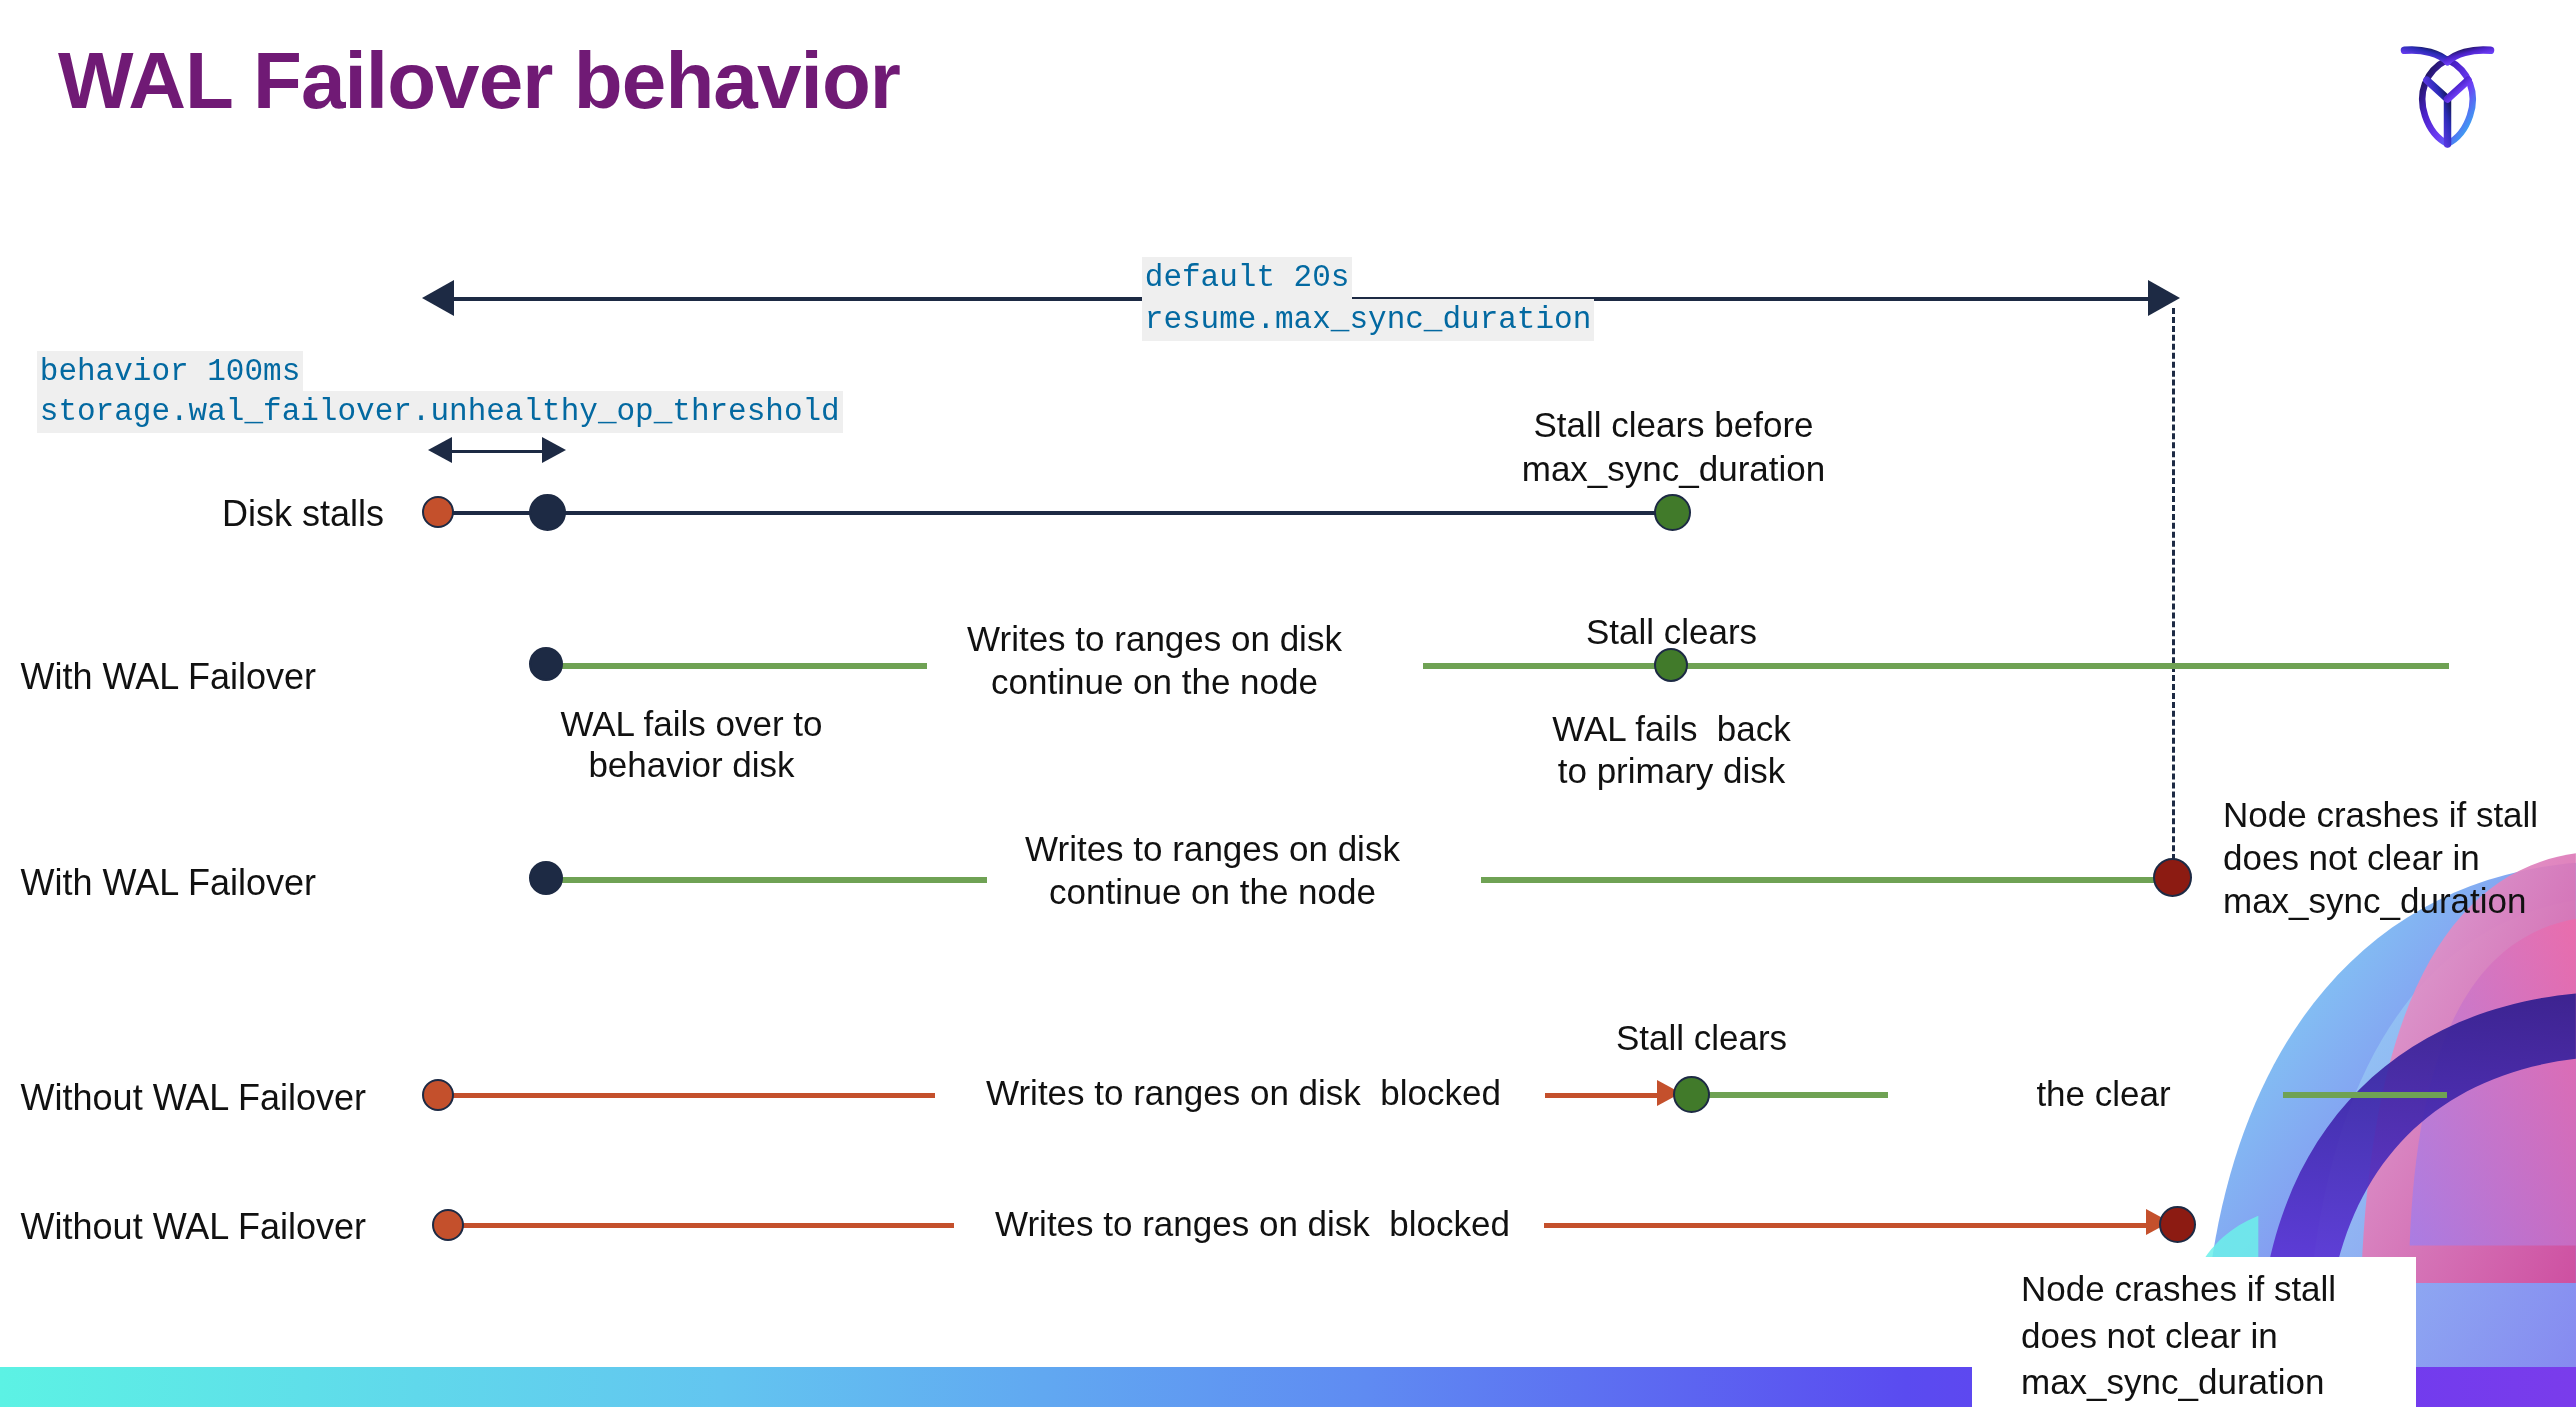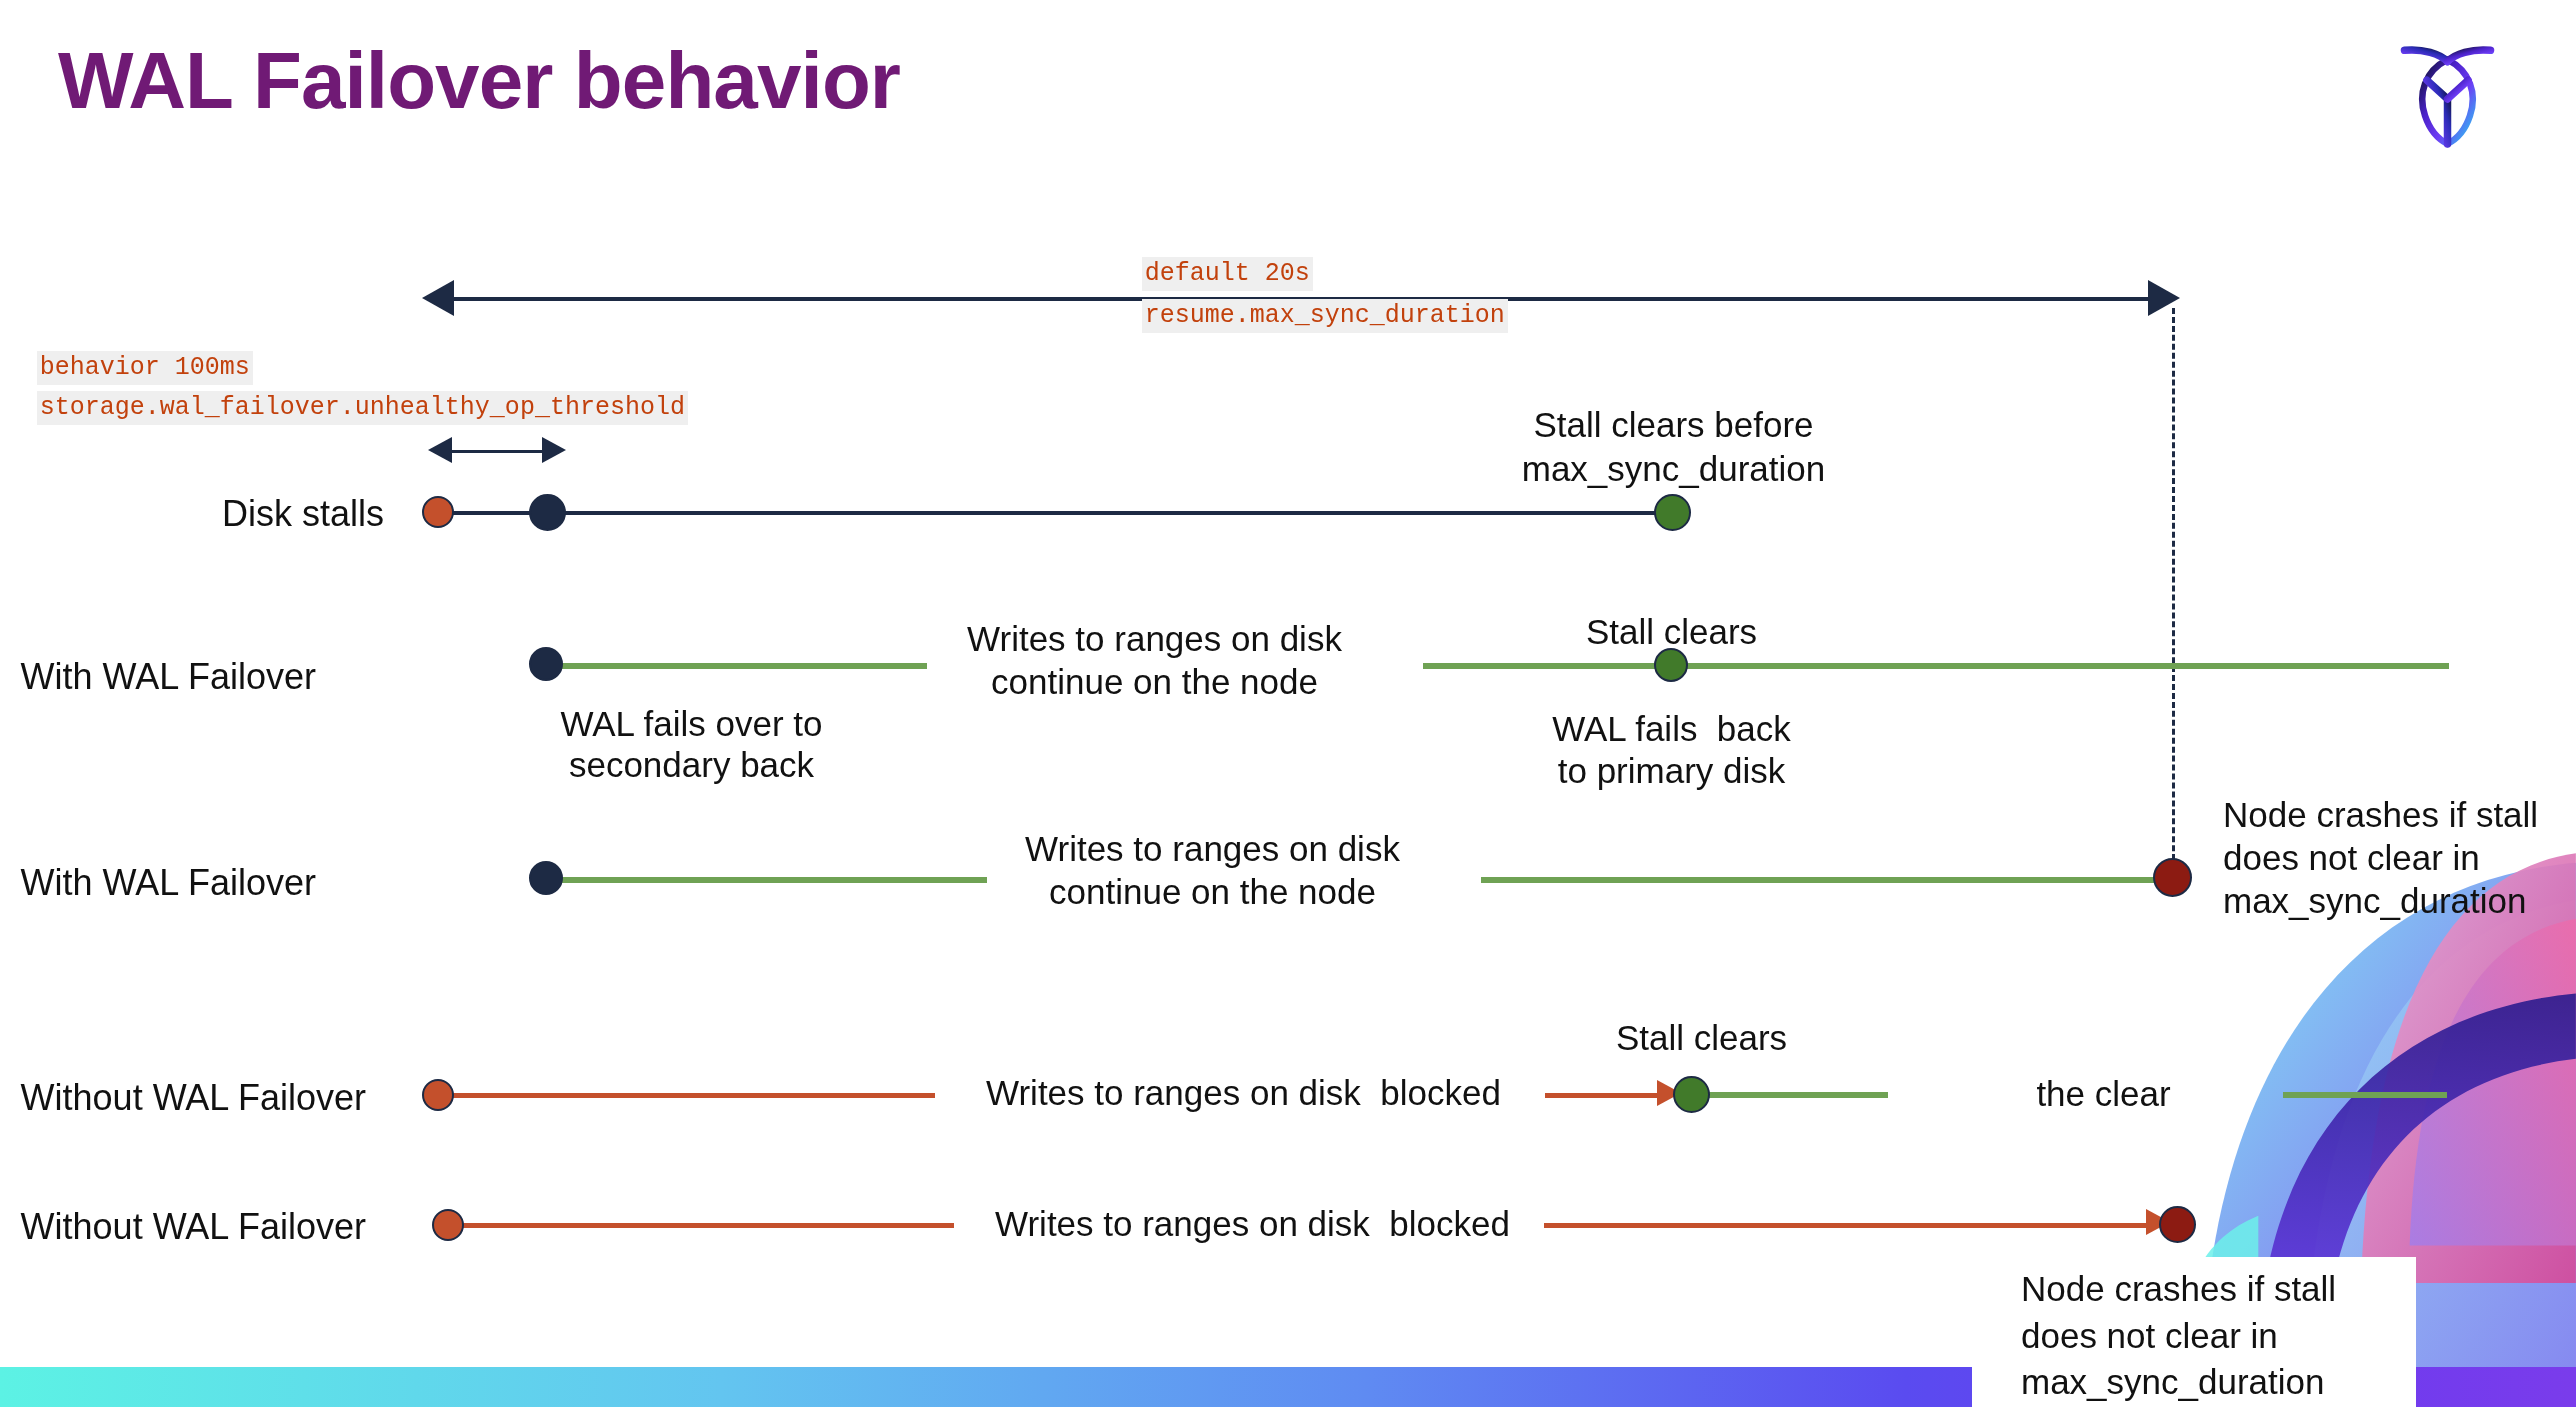--- a/index.html
+++ b/index.html
@@ -30,21 +30,21 @@
     background:linear-gradient(90deg,#5cf2e4 0%, #63c5f0 28%, #5f8bf2 53%, #5a4bf0 74%, #6b3bf0 88%, #7a3ceb 100%);
   }
 
   
   #diagram{position:absolute; inset:0;}
 
   
   .codechip{
     position:absolute;
     font-family:"Liberation Mono", monospace;
-    font-size:25px; color:#c2410c;
+    font-size:31px; color:#0369a1;
     background:#efefef; line-height:1.30;
     white-space:pre; padding:0.9px 2.8px;
   }
 
   
   .lbl{
     position:absolute; color:#111111;
     font-family:"Liberation Sans", sans-serif;
     font-size:35px; line-height:1.22; white-space:pre;
   }
@@ -177,21 +177,21 @@
     <div class="seg green" style="left:1423px; top:663px; width:1026px;"></div>
     <div class="dot navy" style="left:529px; top:647px; width:34px; height:34px;"></div>
     <div class="dot green" style="left:1654px; top:648px; width:34px; height:34px;"></div>
 
     <div class="lbl c" style="left:944px; top:618px; width:421px;">Writes to ranges on disk</div>
     <div class="lbl c" style="left:944px; top:661px; width:421px;">continue on the node</div>
 
     <div class="lbl c" style="left:1475px; top:611px; width:393px;">Stall clears</div>
 
     <div class="lbl c" style="left:481px; top:703px; width:421px;text-align:center;">WAL fails over to</div>
-    <div class="lbl c" style="left:481px; top:744px; width:421px;">secondary back</div>
+    <div class="lbl c" style="left:481px; top:744px; width:421px;">behavior disk</div>
 
     <div class="lbl c" style="left:1475px; top:708px; width:393px;">WAL fails  back</div>
     <div class="lbl c" style="left:1475px; top:750px; width:393px;">to primary disk</div>
 
     <div class="row-label" style="left:20.6px; top:862px;">With WAL Failover</div>
     <div class="seg green" style="left:548px; top:877px; width:439px;"></div>
     <div class="seg green" style="left:1481px; top:877px; width:692px;"></div>
     <div class="dot navy" style="left:529px; top:861px; width:34px; height:34px;"></div>
     <div class="dot darkred" style="left:2153px; top:858px; width:39px; height:39px;"></div>
 

